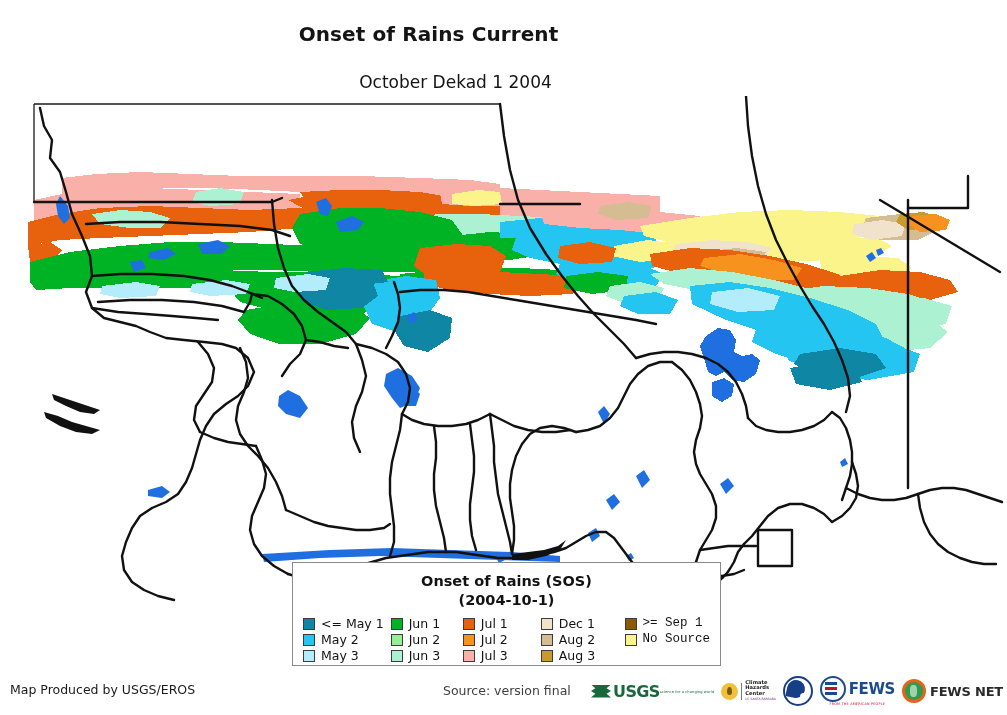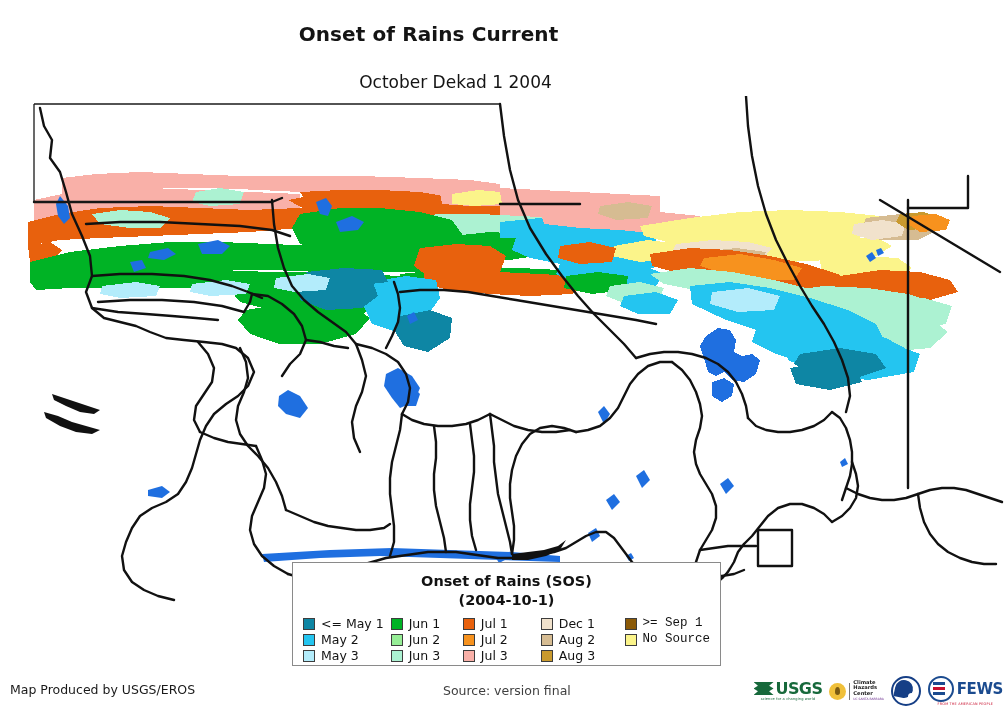--- a/index.html
+++ b/index.html
@@ -96,21 +96,21 @@
     position:absolute;left:443px;top:683px;
     font-size:12.5px;color:#404040;
   }
   .logos{
     position:absolute;right:4px;top:673px;
     height:36px;
     display:flex;align-items:center;gap:7px;
   }
   .logo{display:flex;align-items:center;height:30px;}
 
-  .usgs-wrap{display:flex;flex-direction:column;align-items:center;}
+  .usgs-wrap{display:flex;flex-direction:row;align-items:center;}
   .usgs-row{display:flex;align-items:center;}
   .usgs-mark{
     width:20px;height:13px;
     background:#17693b;
     position:relative;margin-right:2px;
     clip-path:polygon(0 0,100% 0,78% 28%,100% 50%,78% 72%,100% 100%,0 100%,22% 72%,0 50%,22% 28%);
   }
   .usgs-text{
     font-size:16px;font-weight:bold;color:#17693b;
     letter-spacing:-0.6px;line-height:15px;
@@ -523,14 +523,20 @@
   <div class="logo">
     <div class="usaid-wrap">
       <div class="usaid-row">
         <span class="usaid-seal"></span>
         <span class="usaid-txt">FEWS</span>
       </div>
       <div class="usaid-tag">FROM THE AMERICAN PEOPLE</div>
     </div>
   </div>
 
+  <div class="logo">
+    <div class="fews-wrap">
+      <span class="fews-globe"></span>
+      <span class="fews-txt">FEWS NET</span>
+    </div>
+  </div>
 
 </div>
 
 </body></html>

